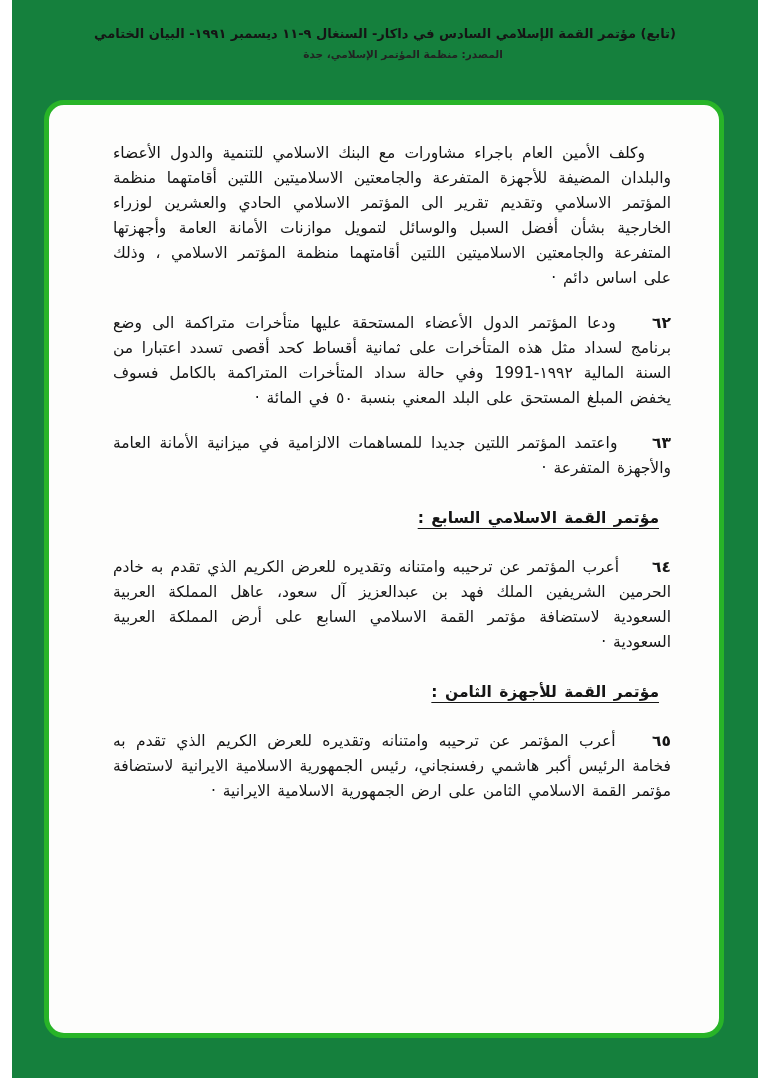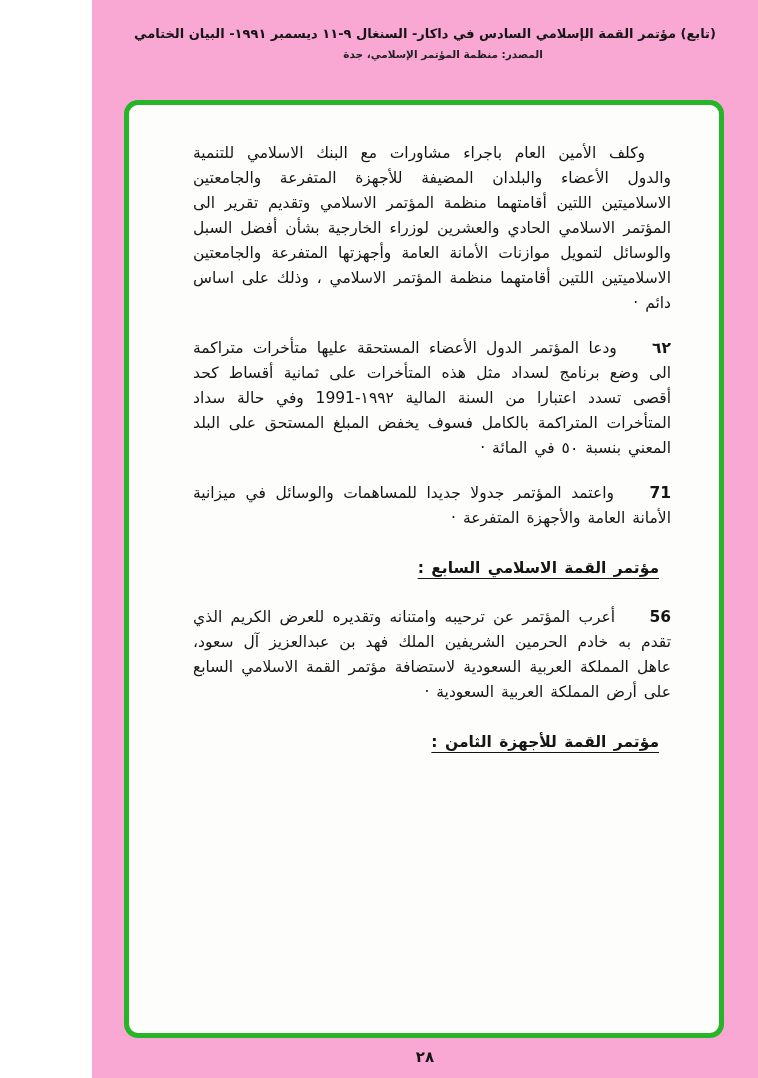--- a/index.html
+++ b/index.html
@@ -1,20 +1,20 @@
 <!DOCTYPE html>
 <html lang="ar" dir="rtl"><head>
 <meta charset="utf-8">
 <style>
   html, body { margin: 0; padding: 0; background: #ffffff; }
   .page {
     position: relative;
-    width: 666px;
+    width: 746px;
     height: 1078px;
-    background: #f9a8d4;
+    background: #15803d;
     direction: rtl;
     font-family: "DejaVu Sans", sans-serif;
     color: #151515;
     overflow: hidden;
   }
   .header {
     position: absolute;
     top: 26px;
     left: 0; right: 0;
     text-align: center;
@@ -31,21 +31,21 @@
     color: #222;
     padding-left: 36px;
   }
   .frame {
     position: absolute;
     top: 100px;
     right: 34px;
     left: 32px;
     bottom: 40px;
     border: 5px solid #28b428;
-    border-radius: 14px;
+    border-radius: 20px;
     box-sizing: border-box;
     padding: 36px 48px 0 64px;
     background: #fdfdfc;
   }
   .para {
     margin: 0 0 20px 0;
     font-size: 15.5px;
     line-height: 25px;
     text-align: justify;
     word-spacing: 2px;
@@ -87,31 +87,34 @@
     <p class="para opening">
       <span>وكلف الأمين العام باجراء مشاورات مع البنك الاسلامي للتنمية والدول الأعضاء والبلدان المضيفة للأجهزة المتفرعة والجامعتين الاسلاميتين اللتين أقامتهما منظمة المؤتمر الاسلامي وتقديم تقرير الى المؤتمر الاسلامي الحادي والعشرين لوزراء الخارجية بشأن أفضل السبل والوسائل لتمويل موازنات الأمانة العامة وأجهزتها المتفرعة والجامعتين الاسلاميتين اللتين أقامتهما منظمة المؤتمر الاسلامي ، وذلك على اساس دائم ·</span>
     </p>
 
     <p class="para">
       <span class="num">٦٢</span>
       <span>ودعا المؤتمر الدول الأعضاء المستحقة عليها متأخرات متراكمة الى وضع برنامج لسداد مثل هذه المتأخرات على ثمانية أقساط كحد أقصى تسدد اعتبارا من السنة المالية ١٩٩٢-1991 وفي حالة سداد المتأخرات المتراكمة بالكامل فسوف يخفض المبلغ المستحق على البلد المعني بنسبة ٥٠ في المائة ·</span>
     </p>
 
     <p class="para">
-      <span class="num">71</span>
-      <span>واعتمد المؤتمر جدولا جديدا للمساهمات والوسائل في ميزانية الأمانة العامة والأجهزة المتفرعة ·</span>
+      <span class="num">٦٣</span>
+      <span>واعتمد المؤتمر اللتين جديدا للمساهمات الالزامية في ميزانية الأمانة العامة والأجهزة المتفرعة ·</span>
     </p>
 
     <h3 class="heading">مؤتمر القمة الاسلامي السابع :</h3>
 
     <p class="para">
-      <span class="num">56</span>
+      <span class="num">٦٤</span>
       <span>أعرب المؤتمر عن ترحيبه وامتنانه وتقديره للعرض الكريم الذي تقدم به خادم الحرمين الشريفين الملك فهد بن عبدالعزيز آل سعود، عاهل المملكة العربية السعودية لاستضافة مؤتمر القمة الاسلامي السابع على أرض المملكة العربية السعودية ·</span>
     </p>
 
     <h3 class="heading">مؤتمر القمة للأجهزة الثامن :</h3>
 
+    <p class="para">
+      <span class="num">٦٥</span>
+      <span>أعرب المؤتمر عن ترحيبه وامتنانه وتقديره للعرض الكريم الذي تقدم به فخامة الرئيس أكبر هاشمي رفسنجاني، رئيس الجمهورية الاسلامية الايرانية لاستضافة مؤتمر القمة الاسلامي الثامن على ارض الجمهورية الاسلامية الايرانية ·</span>
+    </p>
 
   </div>
 
-  <div class="page-number">٢٨</div>
 
 </div>
 
 </body></html>

